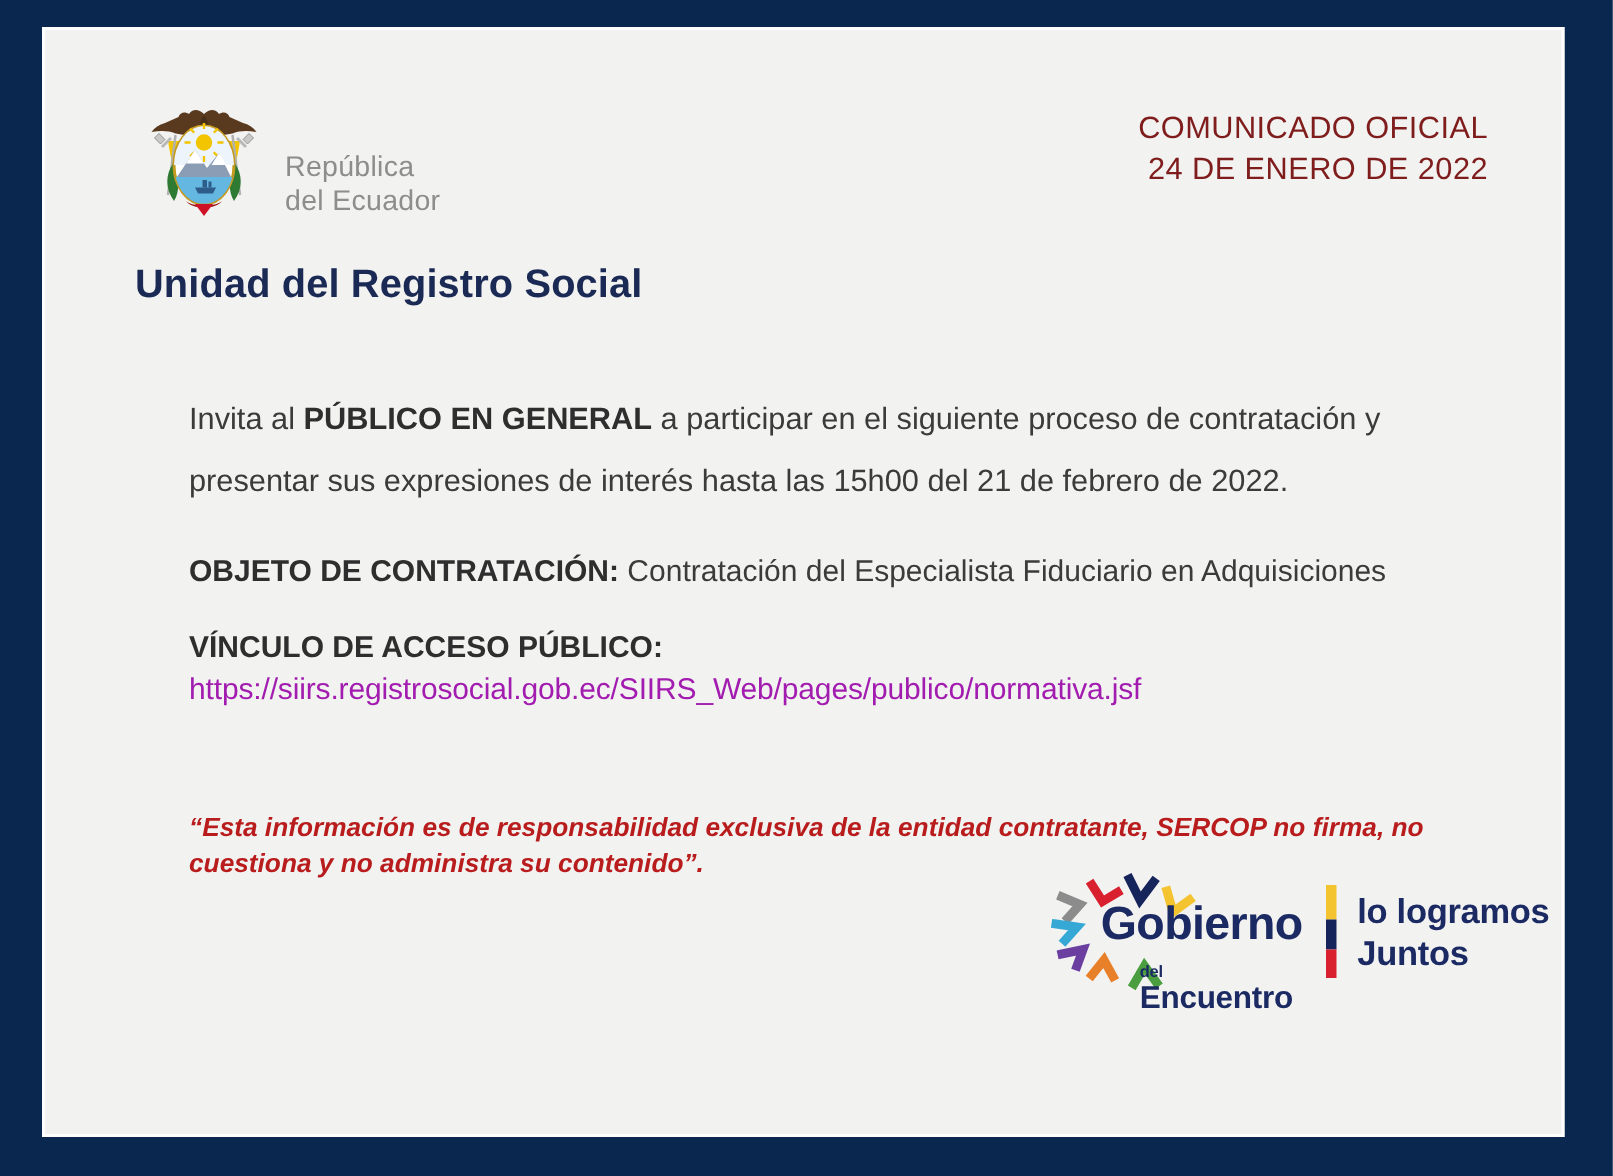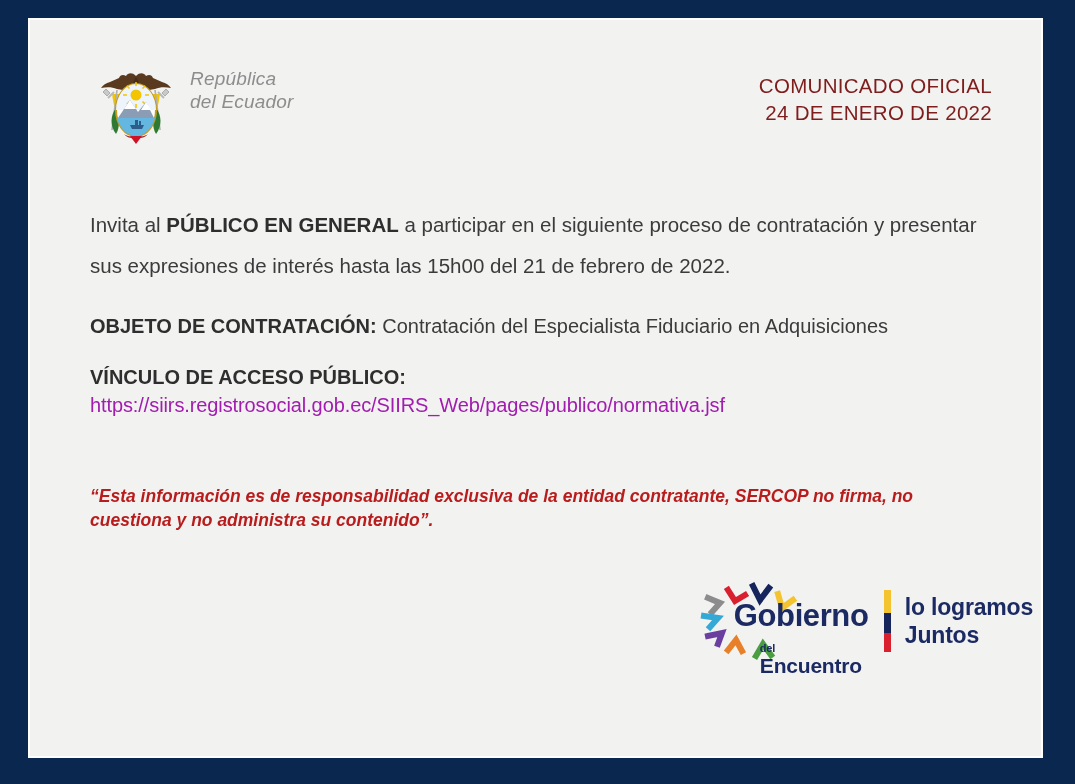--- a/index.html
+++ b/index.html
@@ -45,23 +45,22 @@
     line-height: 1.32;
     letter-spacing: 0.3px;
     font-weight: 400;
   }
 
   .emblem-block {
     position: absolute;
     left: 0;
     top: 26px;
     display: flex;
-    align-items: flex-start;
+    align-items: flex-end;
     gap: 8px;
-    font-style: italic;
   }
 
   .emblem { width: 92px; height: 82px; display: block; }
 
   .republica {
     color: #8d8d8d;
     font-size: 19px;
     line-height: 1.2;
     font-weight: 400;
     letter-spacing: 0.2px;
@@ -71,21 +70,21 @@
   
   .org-title {
     margin-top: 24px;
     color: #1b2a55;
     font-size: 26.5px;
     font-weight: bold;
     letter-spacing: 0.1px;
   }
 
   
-  .body-area { margin-top: 54px; color: #3b3b3b; }
+  .body-area { margin-top: 54px; color: #3b3b3b; margin-left: 36px; }
 
   .invite-para {
     font-size: 20.5px;
     line-height: 2.0;
     color: #3b3b3b;
     max-width: 905px;
   }
   .invite-para b { font-weight: bold; color: #2e2e2e; }
 
   .section {
@@ -212,20 +211,21 @@
           <path d="M34 66 C38 72 54 72 58 66 C54 70 38 70 34 66 Z" fill="#9b1c1c"></path>
           <path d="M40 68 L46 76 L52 68 Z" fill="#cf1126"></path>
         </svg>
         <div class="republica">
           <div>República</div>
           <div>del Ecuador</div>
         </div>
       </div>
     </div>
 
+    <h1 class="org-title">Unidad del Registro Social</h1>
 
     <div class="body-area">
 
       <p class="invite-para"><span>Invita al </span><b>PÚBLICO EN GENERAL</b><span> a participar en el siguiente proceso de contratación y presentar sus expresiones de interés hasta las 15h00 del 21 de  febrero de 2022.</span></p>
 
       <p class="section"><span class="lead">OBJETO DE CONTRATACIÓN:</span><span> Contratación del Especialista Fiduciario en Adquisiciones</span></p>
 
       <p class="link-section"><span class="lead">VÍNCULO DE ACCESO PÚBLICO:</span><span class="url-text">https://siirs.registrosocial.gob.ec/SIIRS_Web/pages/publico/normativa.jsf</span></p>
 
       <p class="disclaimer">“Esta información es de responsabilidad exclusiva de la entidad contratante, SERCOP no firma, no cuestiona y no administra su contenido”.</p>

